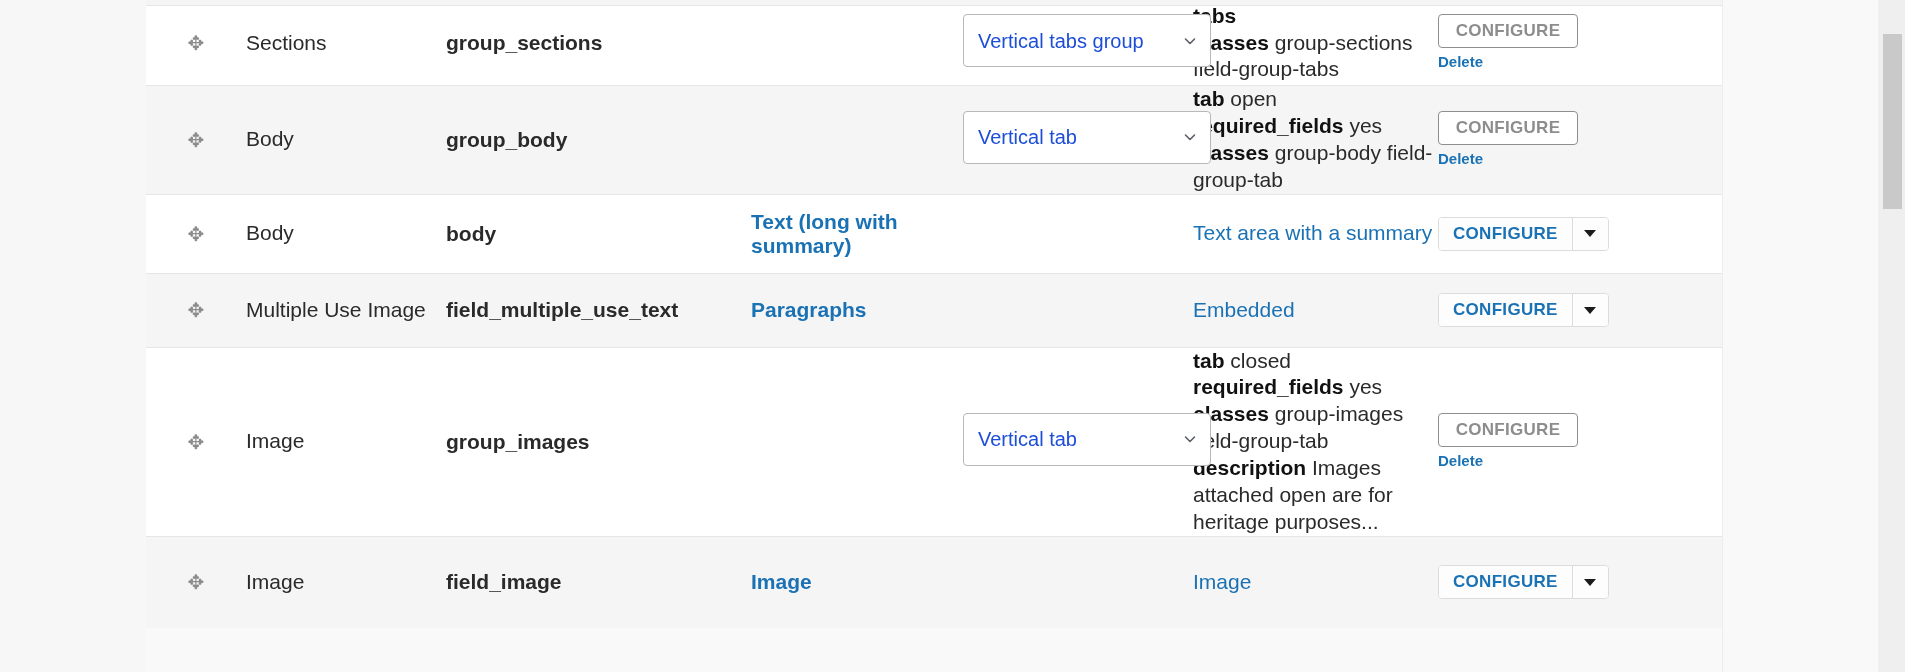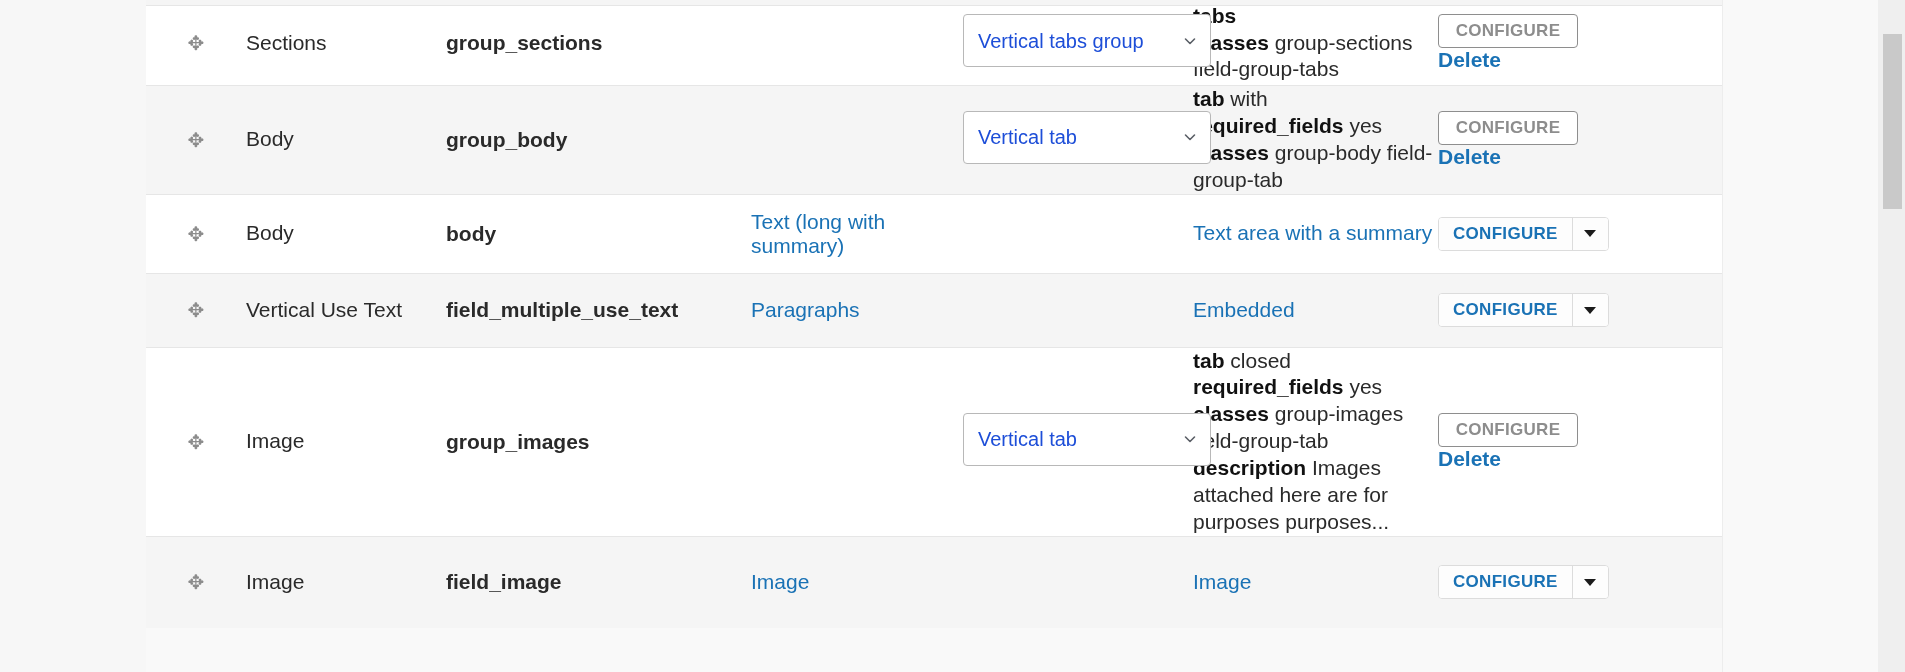--- a/index.html
+++ b/index.html
@@ -94,21 +94,21 @@
     color: #111111;
     padding-right: 8px;
     line-height: 1.28;
   }
   .cell-machine {
     color: #2b2b2b;
     font-size: 21px;
     padding-left: 4px;
     font-weight: bold;
   }
-  .cell-type { padding-left: 4px; }
+  .cell-type { padding-left: 4px; font-weight: bold; }
   .cell-widget { padding-left: 2px; }
   .cell-summary {
     font-size: 18.5px;
     line-height: 1.28;
     color: #2b2b2b;
     padding-left: 10px;
     padding-right: 14px;
   }
   .cell-ops { padding-left: 18px; font-weight: bold; }
 
@@ -168,21 +168,21 @@
     color: #8d8d8d;
     font-size: 17px;
     letter-spacing: 0.3px;
     cursor: default;
     font-family: "Liberation Sans", sans-serif;
   }
   .del-link {
     display: inline-block;
     margin-top: 0;
     color: #1a72b5;
-    font-size: 21px;
+    font-size: 15px;
     text-decoration: none;
     cursor: pointer;
   }
 
   
   .dropbutton {
     display: inline-flex;
     align-items: stretch;
     height: 34px;
     border: 1px solid #dcdcdc;
@@ -296,21 +296,21 @@
           <td class="cell-handle ind-1"><span class="drag-icon">✥</span></td>
           <td class="cell-label">Body</td>
           <td class="cell-machine">group_body</td>
           <td class="cell-type"></td>
           <td class="cell-widget"><div class="select-box"><span class="sel-text">Vertical tab</span><span class="caret">
                 <svg width="14" height="14" viewBox="0 0 14 14" aria-hidden="true">
                   <path d="M2.5 5 L7 9.5 L11.5 5" fill="none" stroke="#5a5f66" stroke-width="1.6" stroke-linecap="round" stroke-linejoin="round"></path>
                 </svg>
               </span></div></td>
           <td class="cell-summary">
-            <div class="summary-line"><b>tab</b><span> with</span></div>
+            <div class="summary-line"><b>tab</b><span> open</span></div>
             <div class="summary-line"><b>required_fields</b><span> yes</span></div>
             <div class="summary-line"><b>classes</b><span> group-body field-group-tab</span></div>
           </td>
           <td class="cell-ops"><div class="btn-grey">CONFIGURE</div><a class="del-link">Delete</a></td>
         </tr>
         <tr class="odd" style="height: 79px;">
           <td class="cell-handle ind-2"><span class="drag-icon">✥</span></td>
           <td class="cell-label">Body</td>
           <td class="cell-machine">body</td>
           <td class="cell-type"><a class="lnk">Text (long with summary)</a></td>
@@ -318,21 +318,21 @@
           <td class="cell-summary"><a class="lnk">Text area with a summary</a></td>
           <td class="cell-ops"><div class="dropbutton">
               <span class="db-main">CONFIGURE</span>
               <span class="db-toggle">
                 <span class="tri-down"></span>
               </span>
             </div></td>
         </tr>
         <tr class="even" style="height: 74px;">
           <td class="cell-handle ind-2"><span class="drag-icon">✥</span></td>
-          <td class="cell-label">Vertical Use Text</td>
+          <td class="cell-label">Multiple Use Image</td>
           <td class="cell-machine">field_multiple_use_text</td>
           <td class="cell-type"><a class="lnk">Paragraphs</a></td>
           <td class="cell-widget"></td>
           <td class="cell-summary"><a class="lnk">Embedded</a></td>
           <td class="cell-ops"><div class="dropbutton">
               <span class="db-main">CONFIGURE</span>
               <span class="db-toggle">
                 <span class="tri-down"></span>
               </span>
             </div></td>
@@ -344,21 +344,21 @@
           <td class="cell-type"></td>
           <td class="cell-widget"><div class="select-box"><span class="sel-text">Vertical tab</span><span class="caret">
                 <svg width="14" height="14" viewBox="0 0 14 14" aria-hidden="true">
                   <path d="M2.5 5 L7 9.5 L11.5 5" fill="none" stroke="#5a5f66" stroke-width="1.6" stroke-linecap="round" stroke-linejoin="round"></path>
                 </svg>
               </span></div></td>
           <td class="cell-summary">
             <div class="summary-line"><b>tab</b><span> closed</span></div>
             <div class="summary-line"><b>required_fields</b><span> yes</span></div>
             <div class="summary-line"><b>classes</b><span> group-images field-group-tab</span></div>
-            <div class="summary-line"><b>description</b><span> Images attached here are for purposes purposes...</span></div>
+            <div class="summary-line"><b>description</b><span> Images attached open are for heritage purposes...</span></div>
           </td>
           <td class="cell-ops"><div class="btn-grey">CONFIGURE</div><a class="del-link">Delete</a></td>
         </tr>
         <tr class="even" style="height: 92px;">
           <td class="cell-handle ind-2"><span class="drag-icon">✥</span></td>
           <td class="cell-label">Image</td>
           <td class="cell-machine">field_image</td>
           <td class="cell-type"><a class="lnk">Image</a></td>
           <td class="cell-widget"></td>
           <td class="cell-summary"><a class="lnk">Image</a></td>

